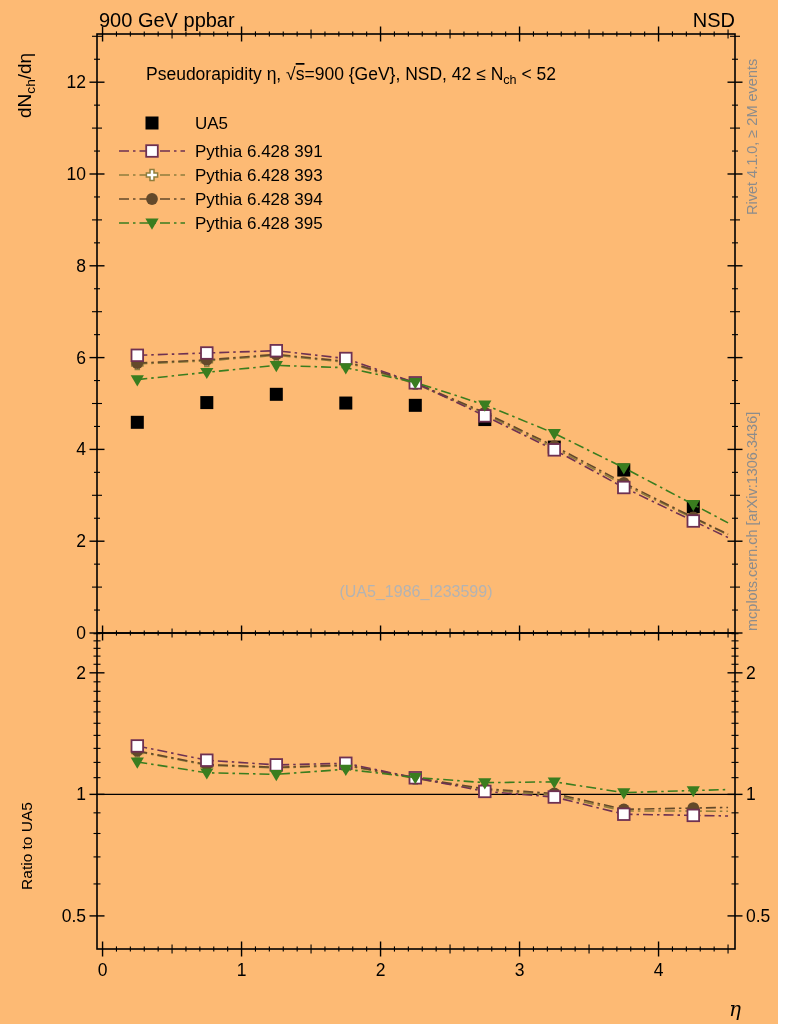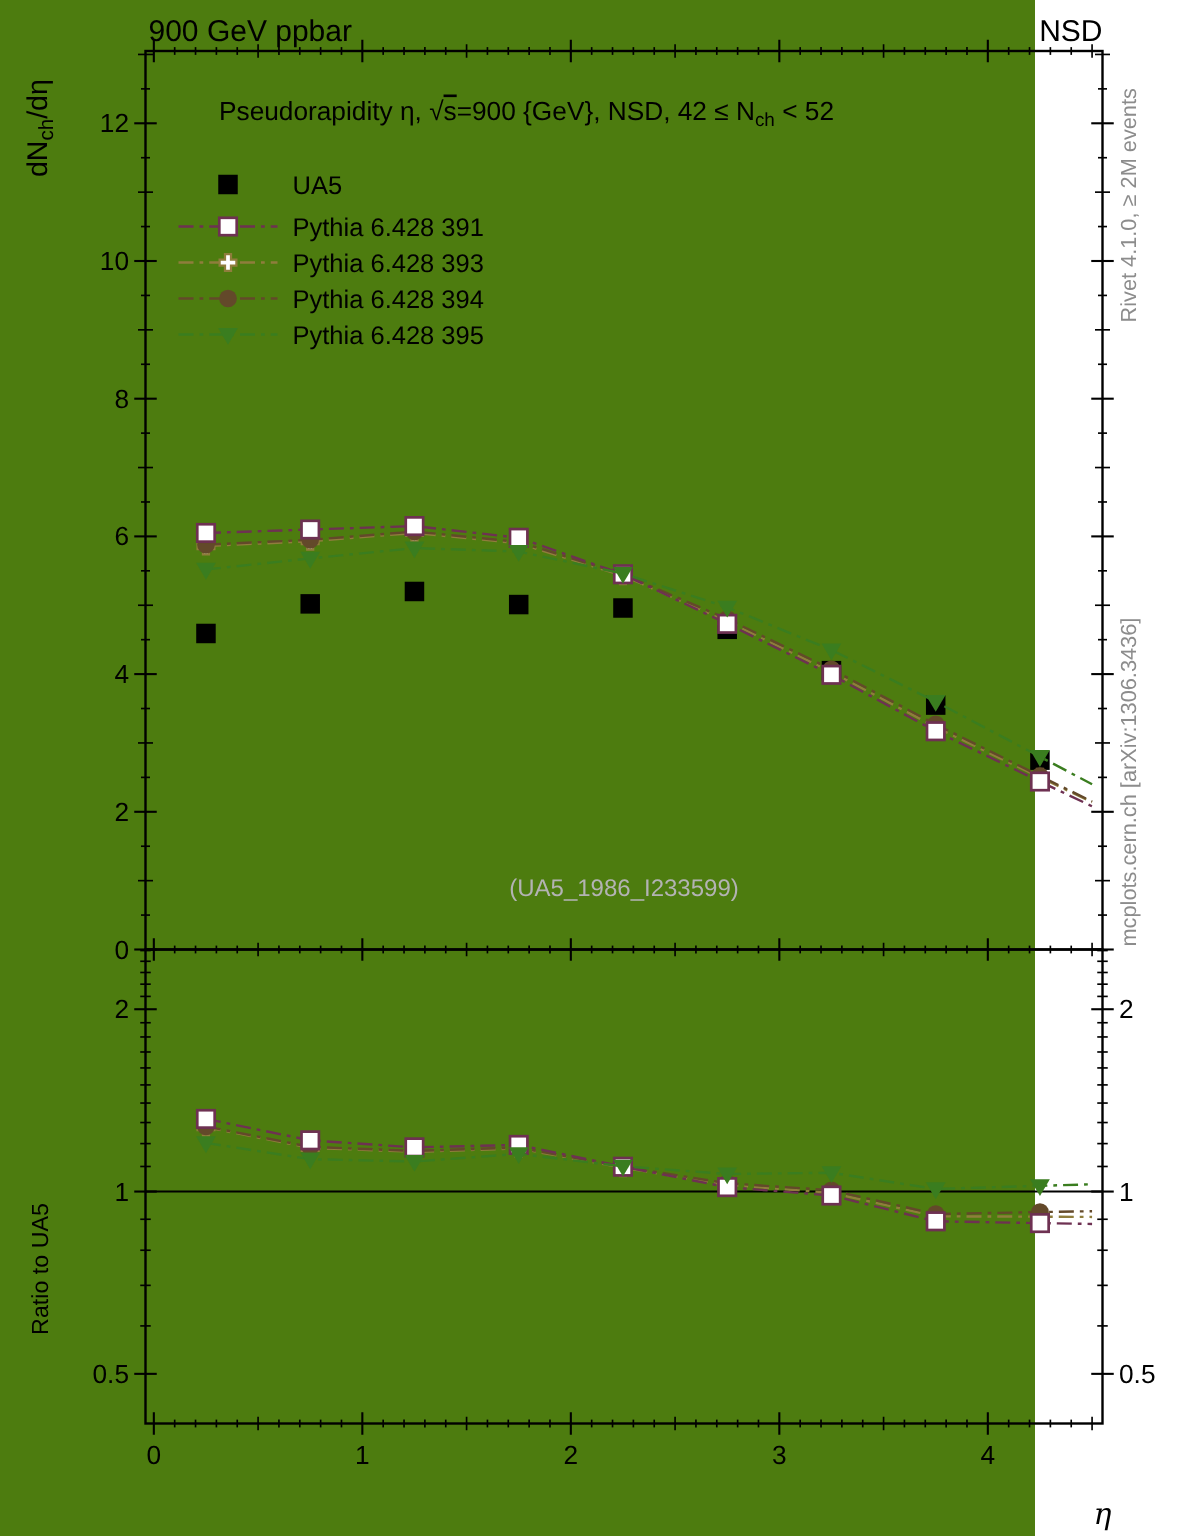--- a/index.html
+++ b/index.html
@@ -1,16 +1,16 @@
 <!DOCTYPE html>
 <html><head>
 <meta charset="utf-8">
 <style>
   html,body{margin:0;padding:0;background:#fff;}
-  #page{position:relative;width:690px;height:1024px;background:#4d7c0f;
+  #page{position:relative;width:778px;height:1024px;background:#fdba74;
         font-family:"Liberation Sans", sans-serif;}
   svg text{font-family:"Liberation Sans", sans-serif;fill:#000;}
   svg .greek{font-family:"DejaVu Serif", serif;font-style:italic;}
   svg .gray-note{fill:#8c8c8c;}
   svg .watermark{fill:#b3b3b3;}
 </style>
 </head>
 <body>
 
 <div id="page">

